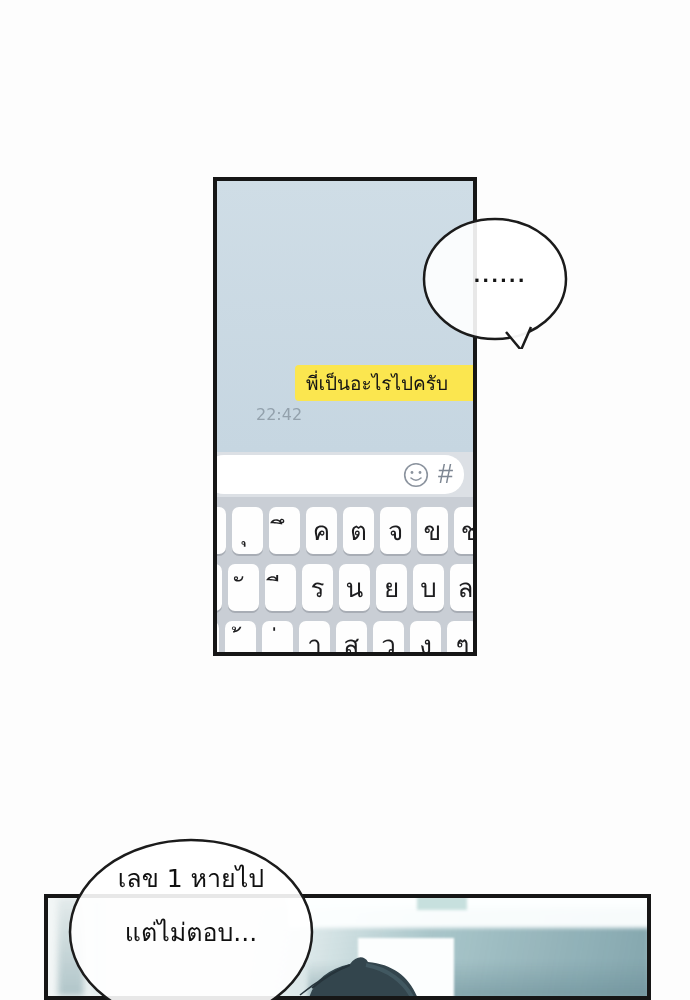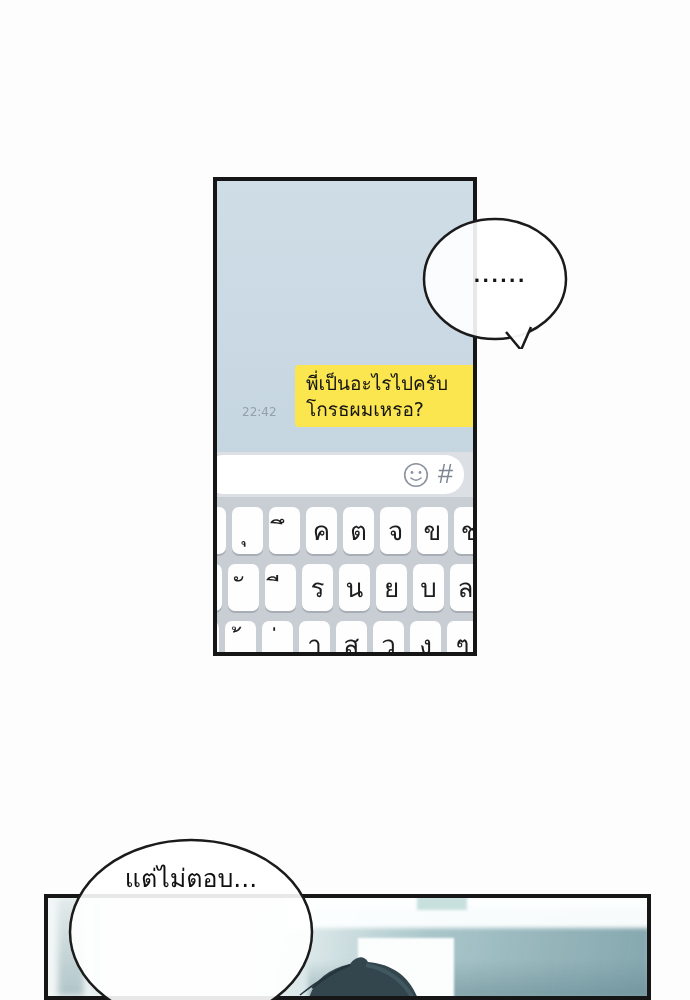--- a/index.html
+++ b/index.html
@@ -8,21 +8,21 @@
 
   
   .phone-panel{position:absolute;left:213px;top:177px;width:264px;height:479px;
                box-sizing:border-box;border:4px solid #161616;background:#c9d8e2;overflow:hidden;}
   .chat-area{position:relative;width:100%;height:271px;
              background:linear-gradient(180deg,#cfdde6 0%,#c6d6e1 100%);}
   .msg-bubble{position:absolute;left:78px;top:184px;width:183px;box-sizing:border-box;
               background:#fbe64f;border-radius:4px;padding:5px 11px;
               font-size:19px;line-height:26px;color:#141414;}
   .msg-tail{position:absolute;top:-3px;right:-8px;}
-  .msg-time{position:absolute;left:25px;top:224px;font-size:12px;color:#93a1ac;}
+  .msg-time{position:absolute;left:39px;top:224px;font-size:16px;color:#93a1ac;}
 
   
   .input-bar{position:relative;width:100%;height:45px;background:#dce0e5;}
   .input-pill{position:absolute;left:-12px;right:9px;top:3px;bottom:3px;background:#ffffff;
               border-radius:19px;display:flex;align-items:center;justify-content:flex-end;
               gap:8px;padding-right:11px;}
   .hash{font-size:27px;color:#7e8793;font-family:"Liberation Sans",sans-serif;}
 
   
   .keyboard{position:relative;width:100%;height:155px;background:#c9ced5;
@@ -69,21 +69,20 @@
 </head>
 <body>
 
 <div class="page">
 
   <div class="phone-panel">
 
     <div class="chat-area">
       <div class="msg-bubble">
         <div>พี่เป็นอะไรไปครับ</div>
-        <div>โกรธผมเหรอ?</div>
         <svg class="msg-tail" width="20" height="18" viewBox="0 0 20 18">
           <path d="M2,15 L18,2 L15,17 Z" fill="#fbe64f"></path>
         </svg>
       </div>
       <div class="msg-time">22:42</div>
     </div>
 
     <div class="input-bar">
       <div class="input-pill">
         <svg width="28" height="28" viewBox="0 0 28 28">
@@ -149,16 +148,17 @@
       <path d="M24,32 C36,22 48,14 62,9" stroke="#26343b" stroke-width="2" fill="none"></path>
       <path d="M12,39 C28,26 44,16 60,10" stroke="#26343b" stroke-width="1.5" fill="none"></path>
       <path d="M78,9 C100,13 116,26 124,41" stroke="#4a626c" stroke-width="4" fill="none" opacity="0.65"></path>
     </svg>
   </div>
 
   <svg class="narr-bubble" width="250" height="164" viewBox="0 0 250 164">
     <ellipse cx="125" cy="96" rx="121" ry="92" fill="#ffffff" fill-opacity="0.9" stroke="#1b1b1b" stroke-width="2.5"></ellipse>
   </svg>
   <div class="narr-text">
+    <div>เลข 1 หายไป</div>
     <div>แต่ไม่ตอบ...</div>
   </div>
 
 </div>
 
 </body></html>

